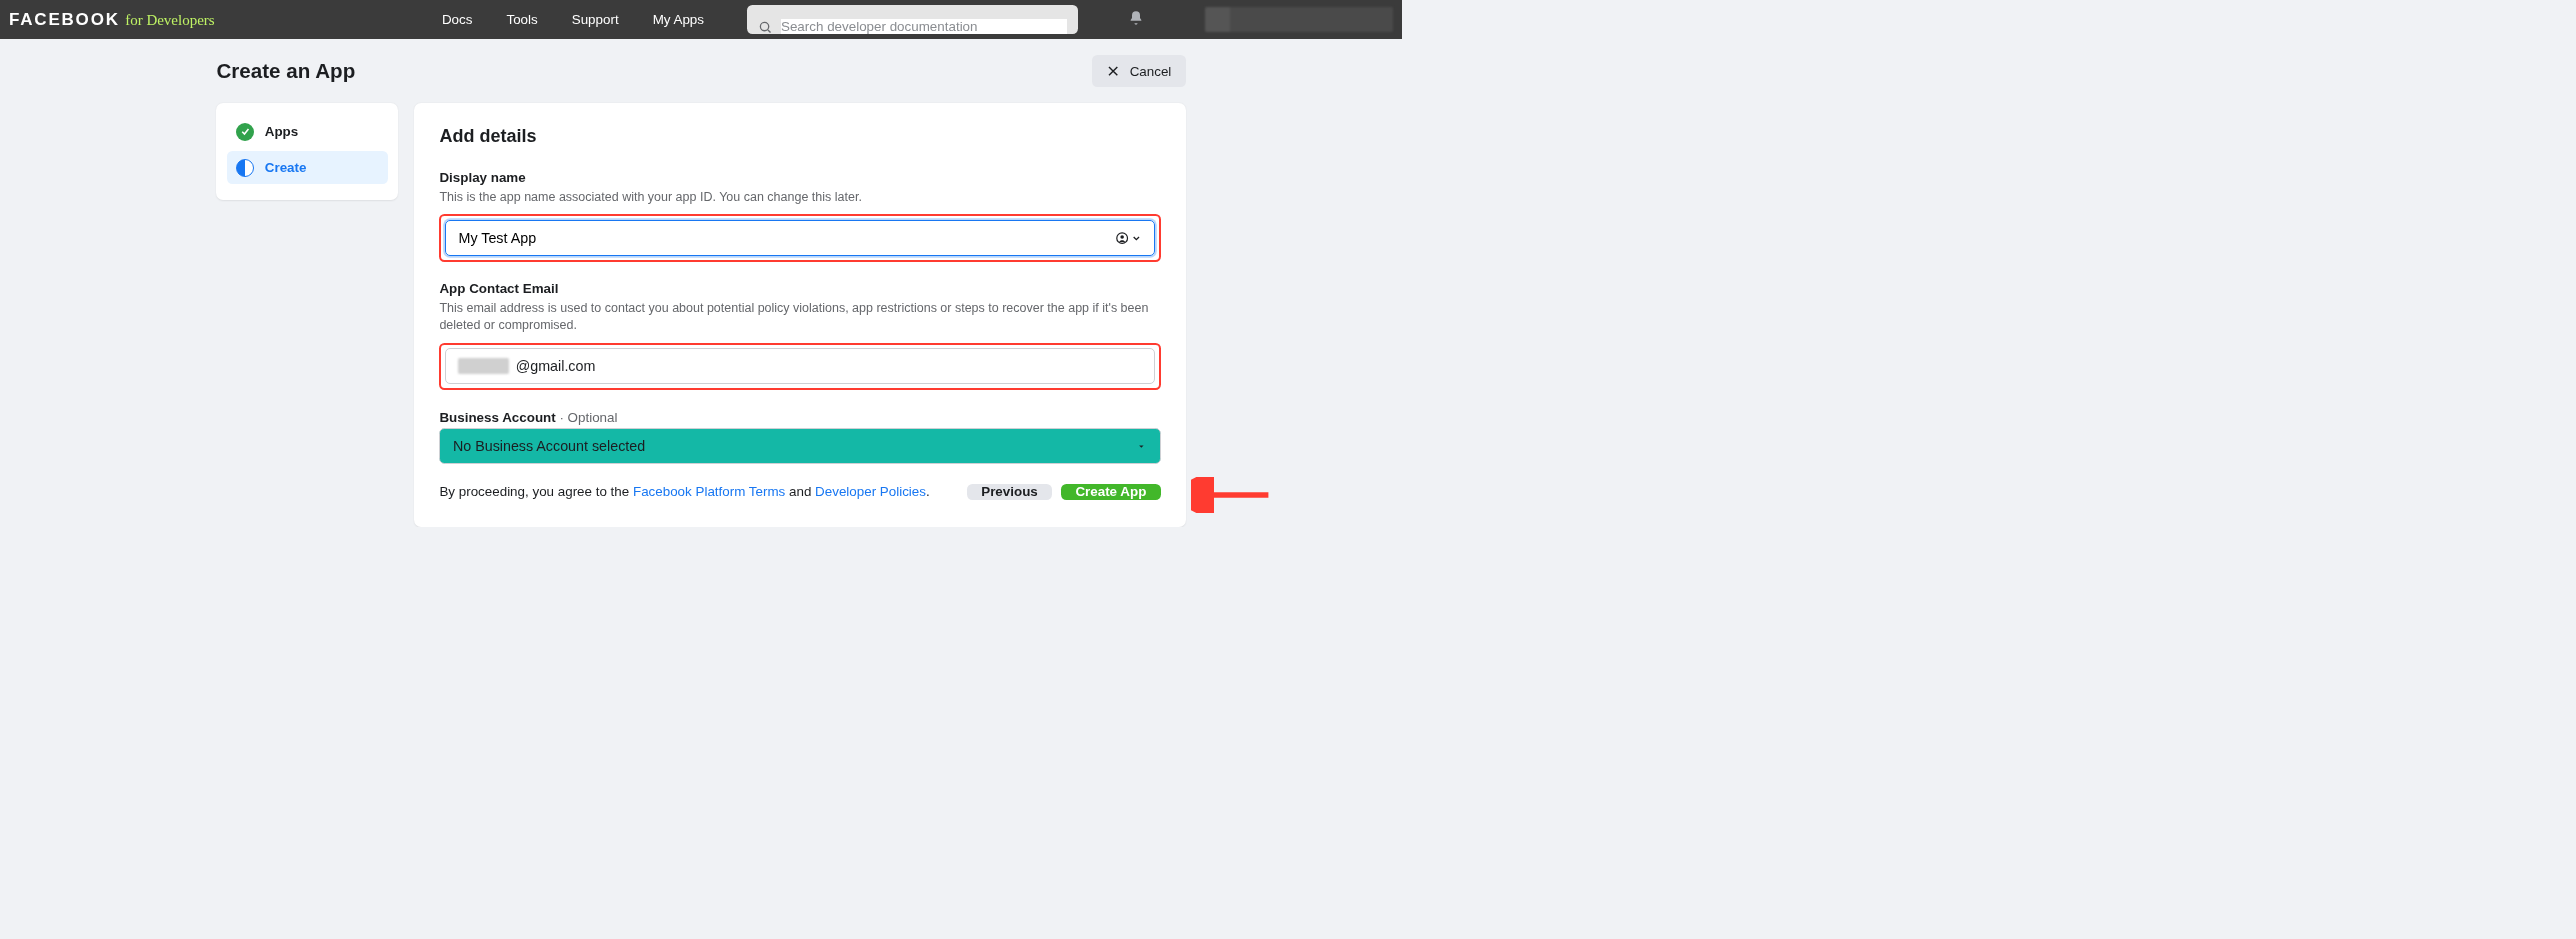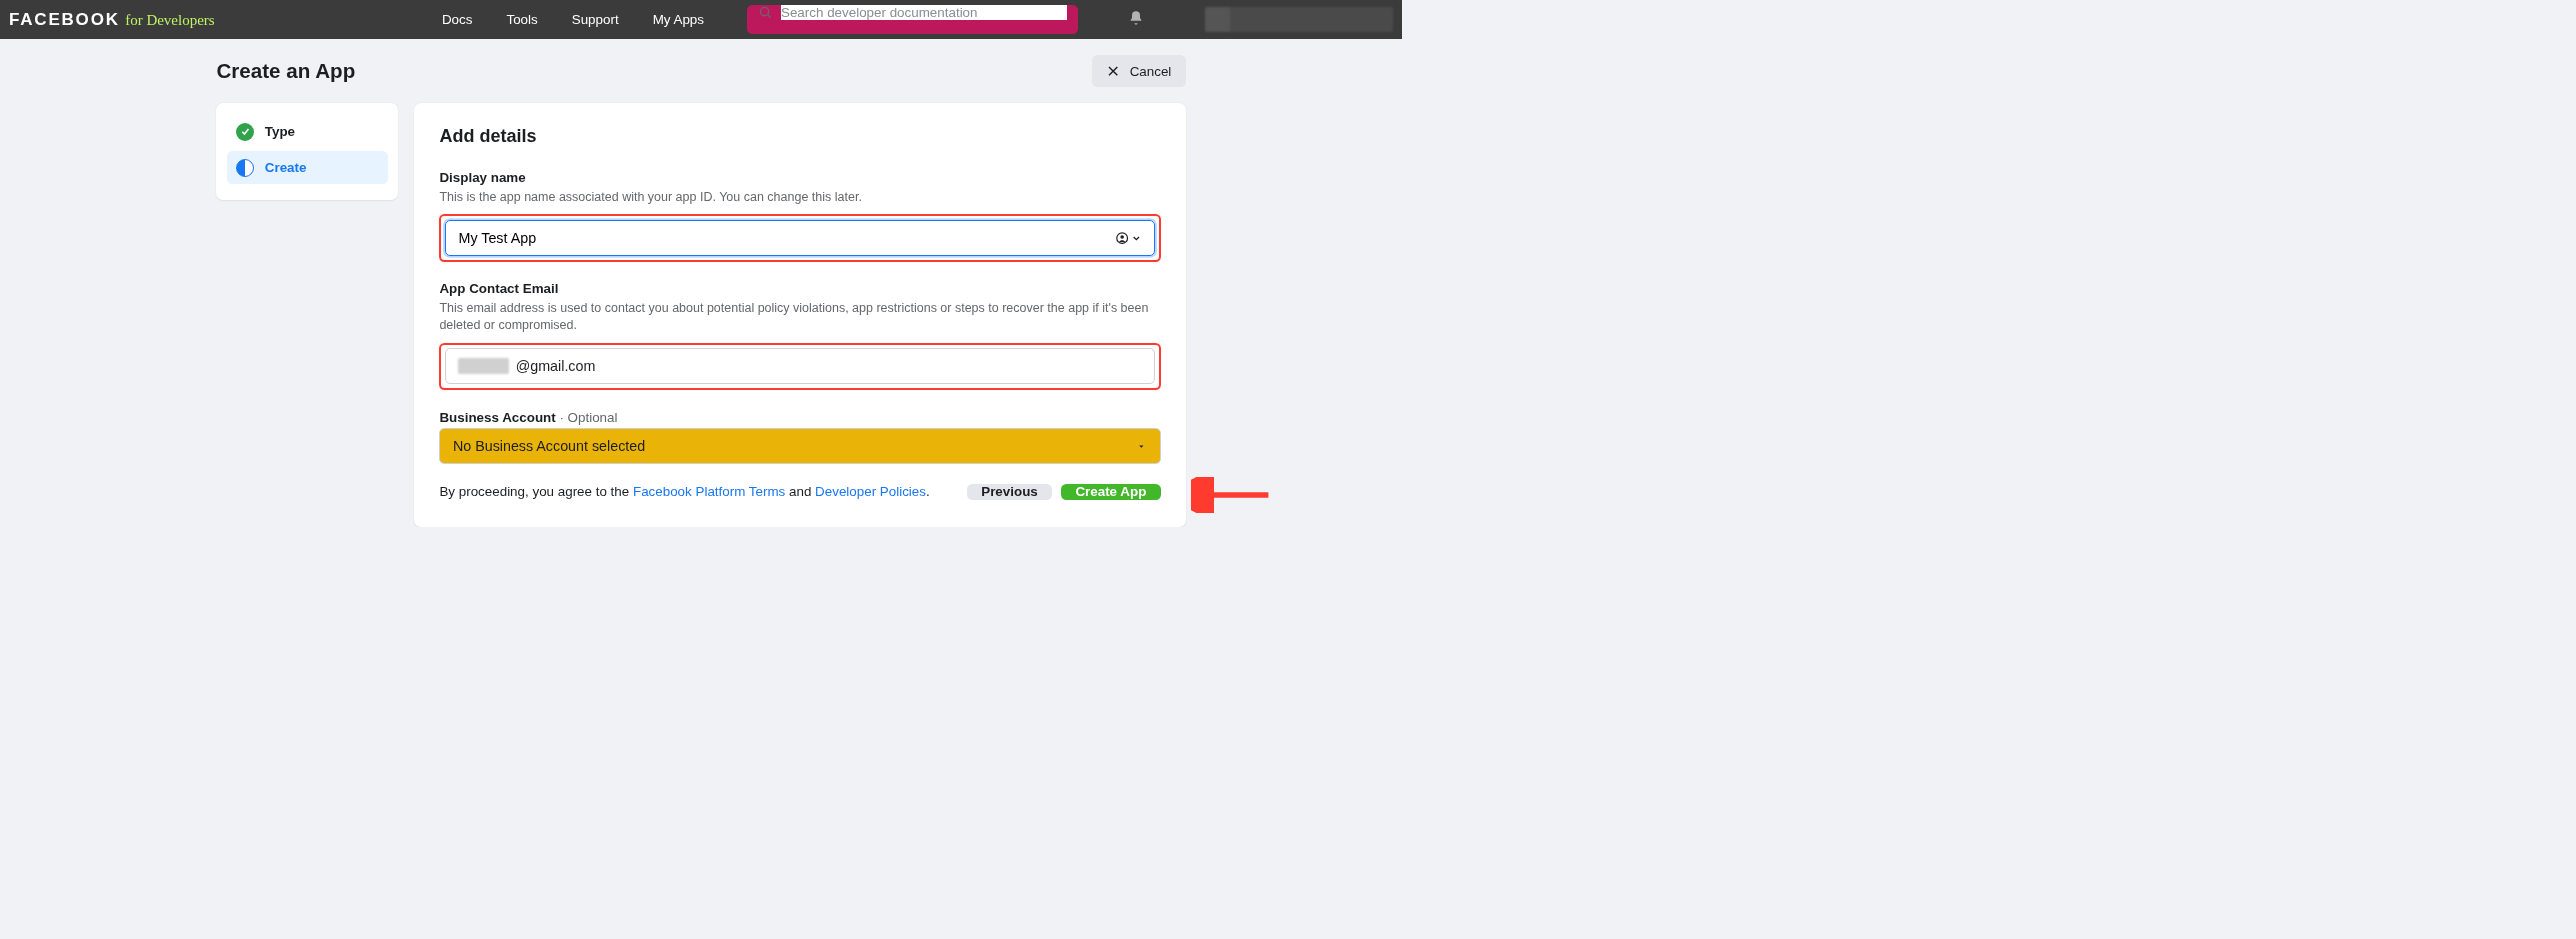--- a/index.html
+++ b/index.html
@@ -41,22 +41,22 @@
     gap: 34px;
   }
   .nav a {
     color: #fff;
     text-decoration: none;
     font-size: 13.4px;
     font-weight: 400;
   }
   .search-wrap {
     display: flex;
-    align-items: flex-start;
-    background: #be185d;
+    align-items: flex-end;
+    background: #e5e5e5;
     border-radius: 5.4px;
     height: 29px;
     width: 331px;
     padding: 0 10.7px;
     margin-left: 9px;
   }
   .search-wrap svg { color: #65676b; flex-shrink:0; }
   .search-input {
     border: none;
     outline: none;
@@ -177,21 +177,21 @@
   .input-suffix { display:flex; align-items:center; gap:1.8px; color:#1c1e21; }
   .select {
     width: 100%;
     height: 36px;
     border: 0.9px solid #ced0d4;
     border-radius: 5.4px;
     padding: 0 12.5px;
     font-size: 14.3px;
     display:flex; align-items:center; justify-content:space-between;
     cursor:pointer;
-    background:#eab308;
+    background:#14b8a6;
   }
   .email-masked {
     background:#d0d0d0; color:transparent; user-select:none; filter:blur(1.1px);
     border-radius:1.8px;
   }
   
   .form-footer {
     display:flex; align-items:center; margin-top:12.5px;
   }
   .agree { font-size:13.4px; color:#1c1e21; }
@@ -255,21 +255,21 @@
 
   <div class="cols">
 
     <div class="stepper">
       <div class="step step-done">
         <span class="step-icon-done">
           <svg width="10.7" height="10.7" viewBox="0 0 24 24" fill="none" stroke="white" stroke-width="3.5">
               <polyline points="5 13 10 18 19 7"></polyline>
             </svg>
         </span>
-        <span>Type</span>
+        <span>Apps</span>
       </div>
       <div class="step step-current">
         <span class="step-icon-half"></span>
         <span>Create</span>
       </div>
     </div>
 
     <div class="card-wrap">
     <div class="card">
       <h2>Add details</h2>

